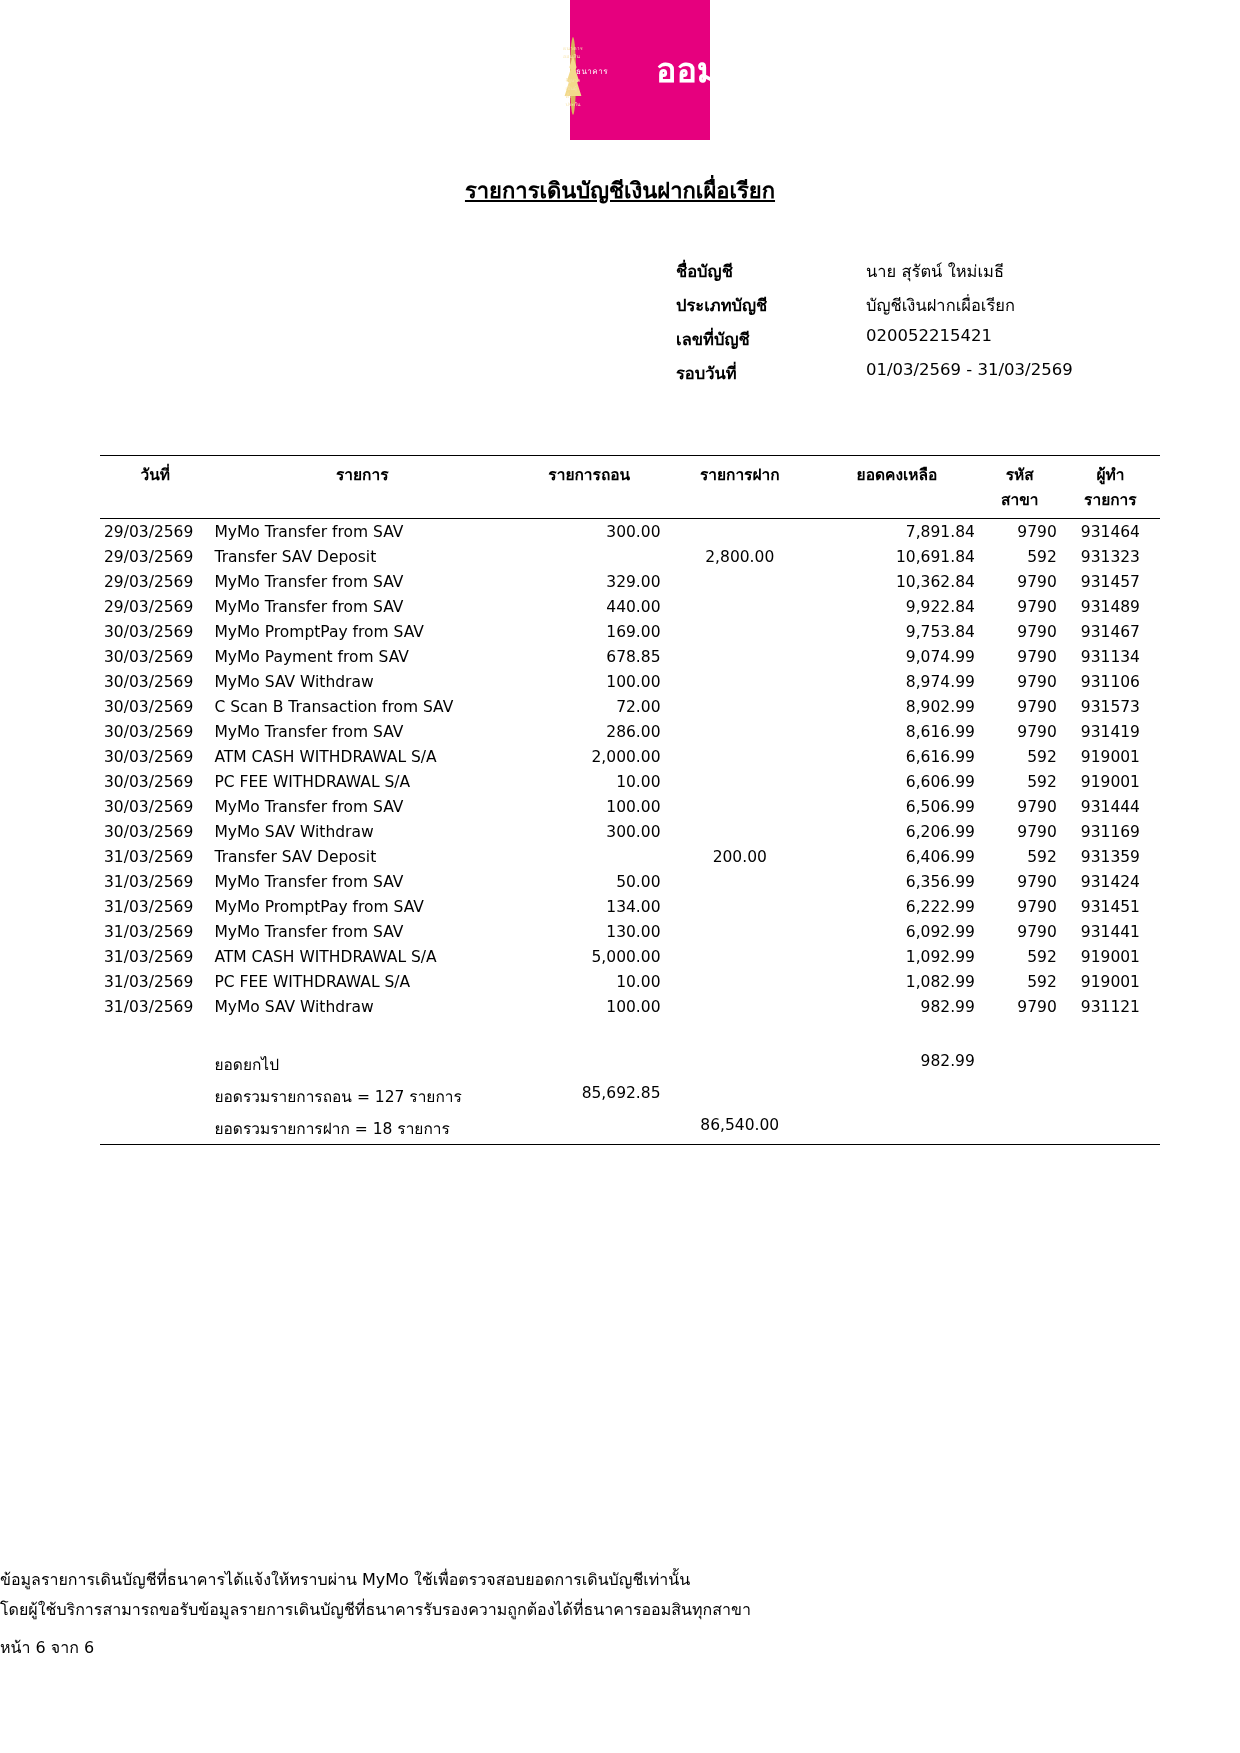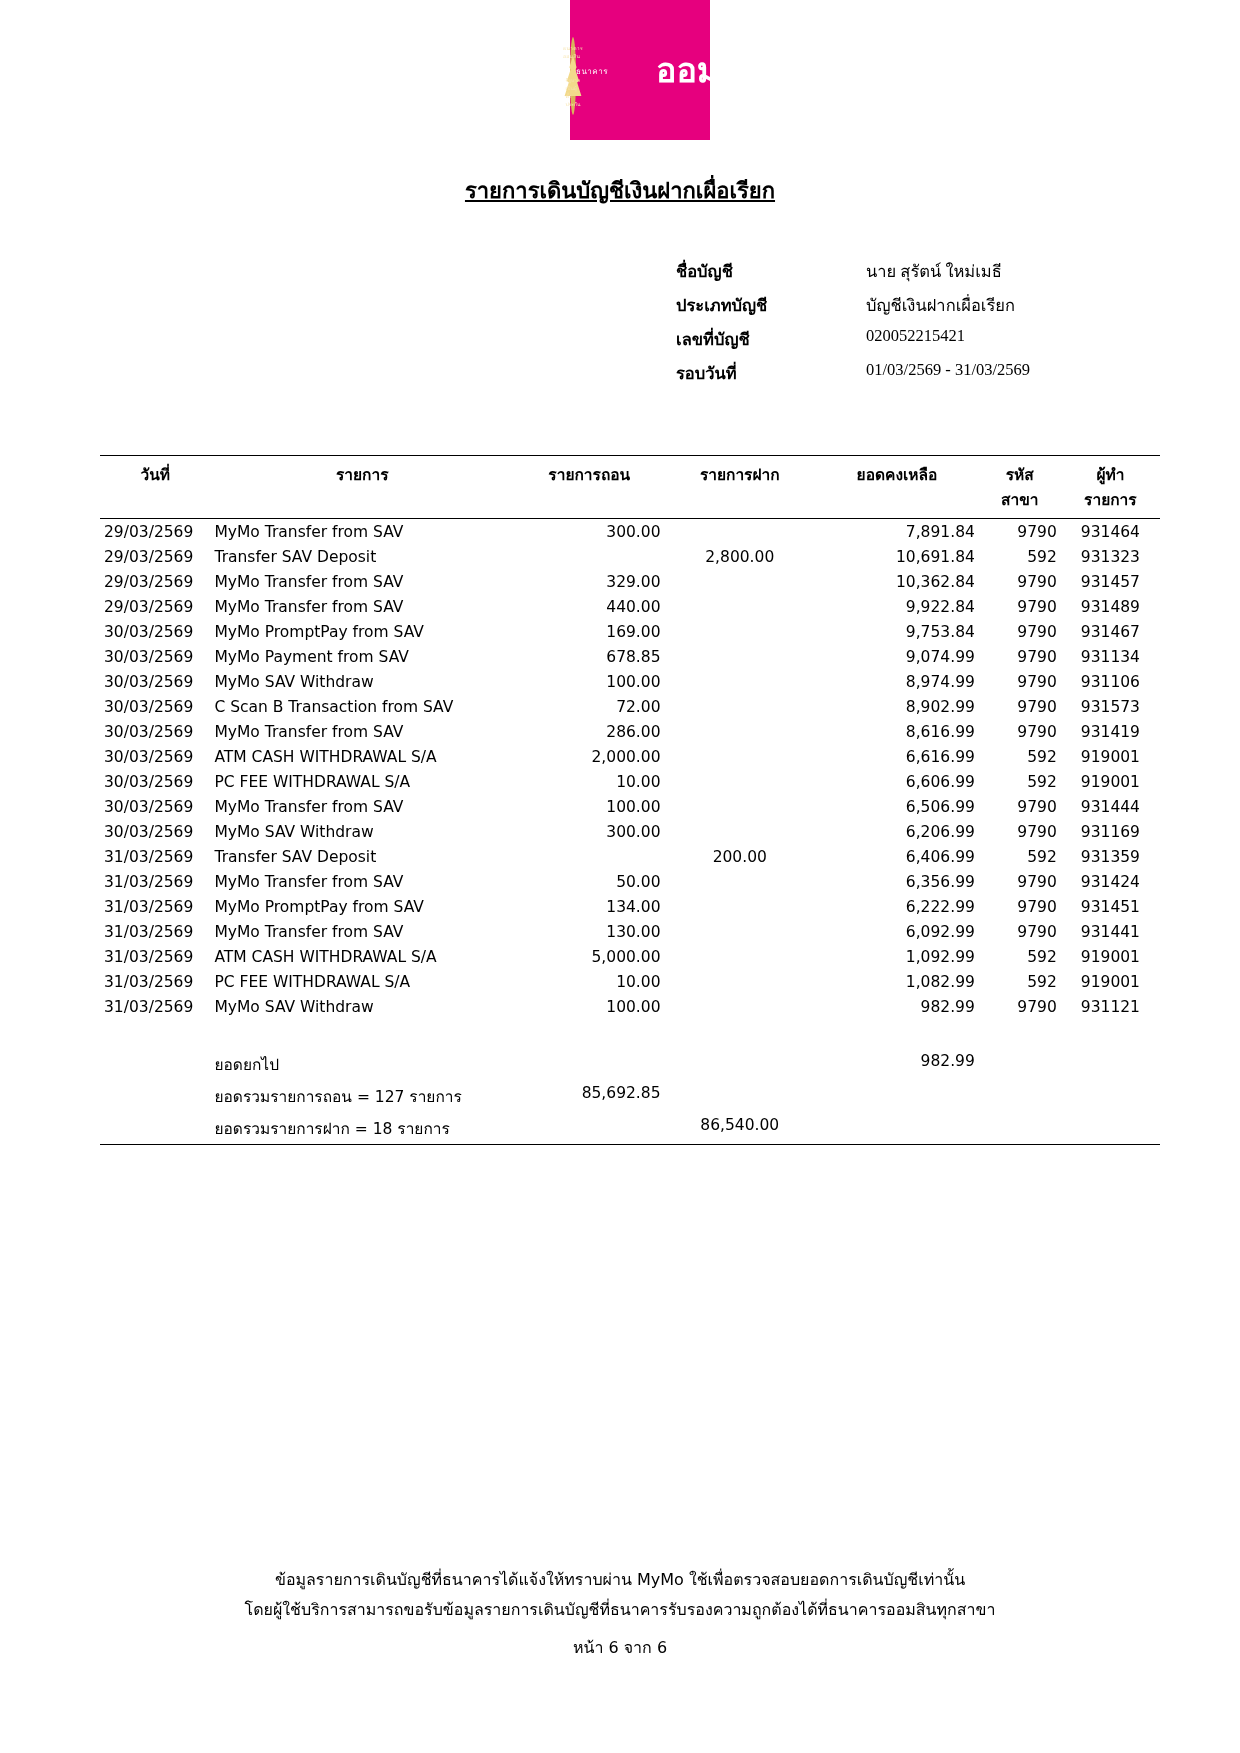--- a/index.html
+++ b/index.html
@@ -104,21 +104,20 @@
   
   .acct-info {
     position: absolute;
     top: 258px;
     left: 676px;
     font-size: 16.5px;
   }
   .acct-row {
     display: flex;
     margin-bottom: 8px;
-    font-family: Liberation Serif, serif;
   }
   .acct-label {
     width: 190px;
     font-weight: bold;
   }
   .acct-value {
     font-weight: normal;
   }
 
   
@@ -161,21 +160,21 @@
   .summary-row td { padding-top: 3px; padding-bottom: 3px; }
   .spacer-row td { height: 22px; }
   .last-row td { border-bottom: 1.4px solid #000; }
 
   
   .footer {
     position: absolute;
     top: 1565px;
     left: 0;
     width: 1240px;
-    text-align: center;
+    text-align: left;
     font-size: 16px;
     line-height: 30px;
   }
   .footer .page-no {
     margin-top: 8px;
     font-size: 16px;
   }
 </style>
 </head>
 <body>

